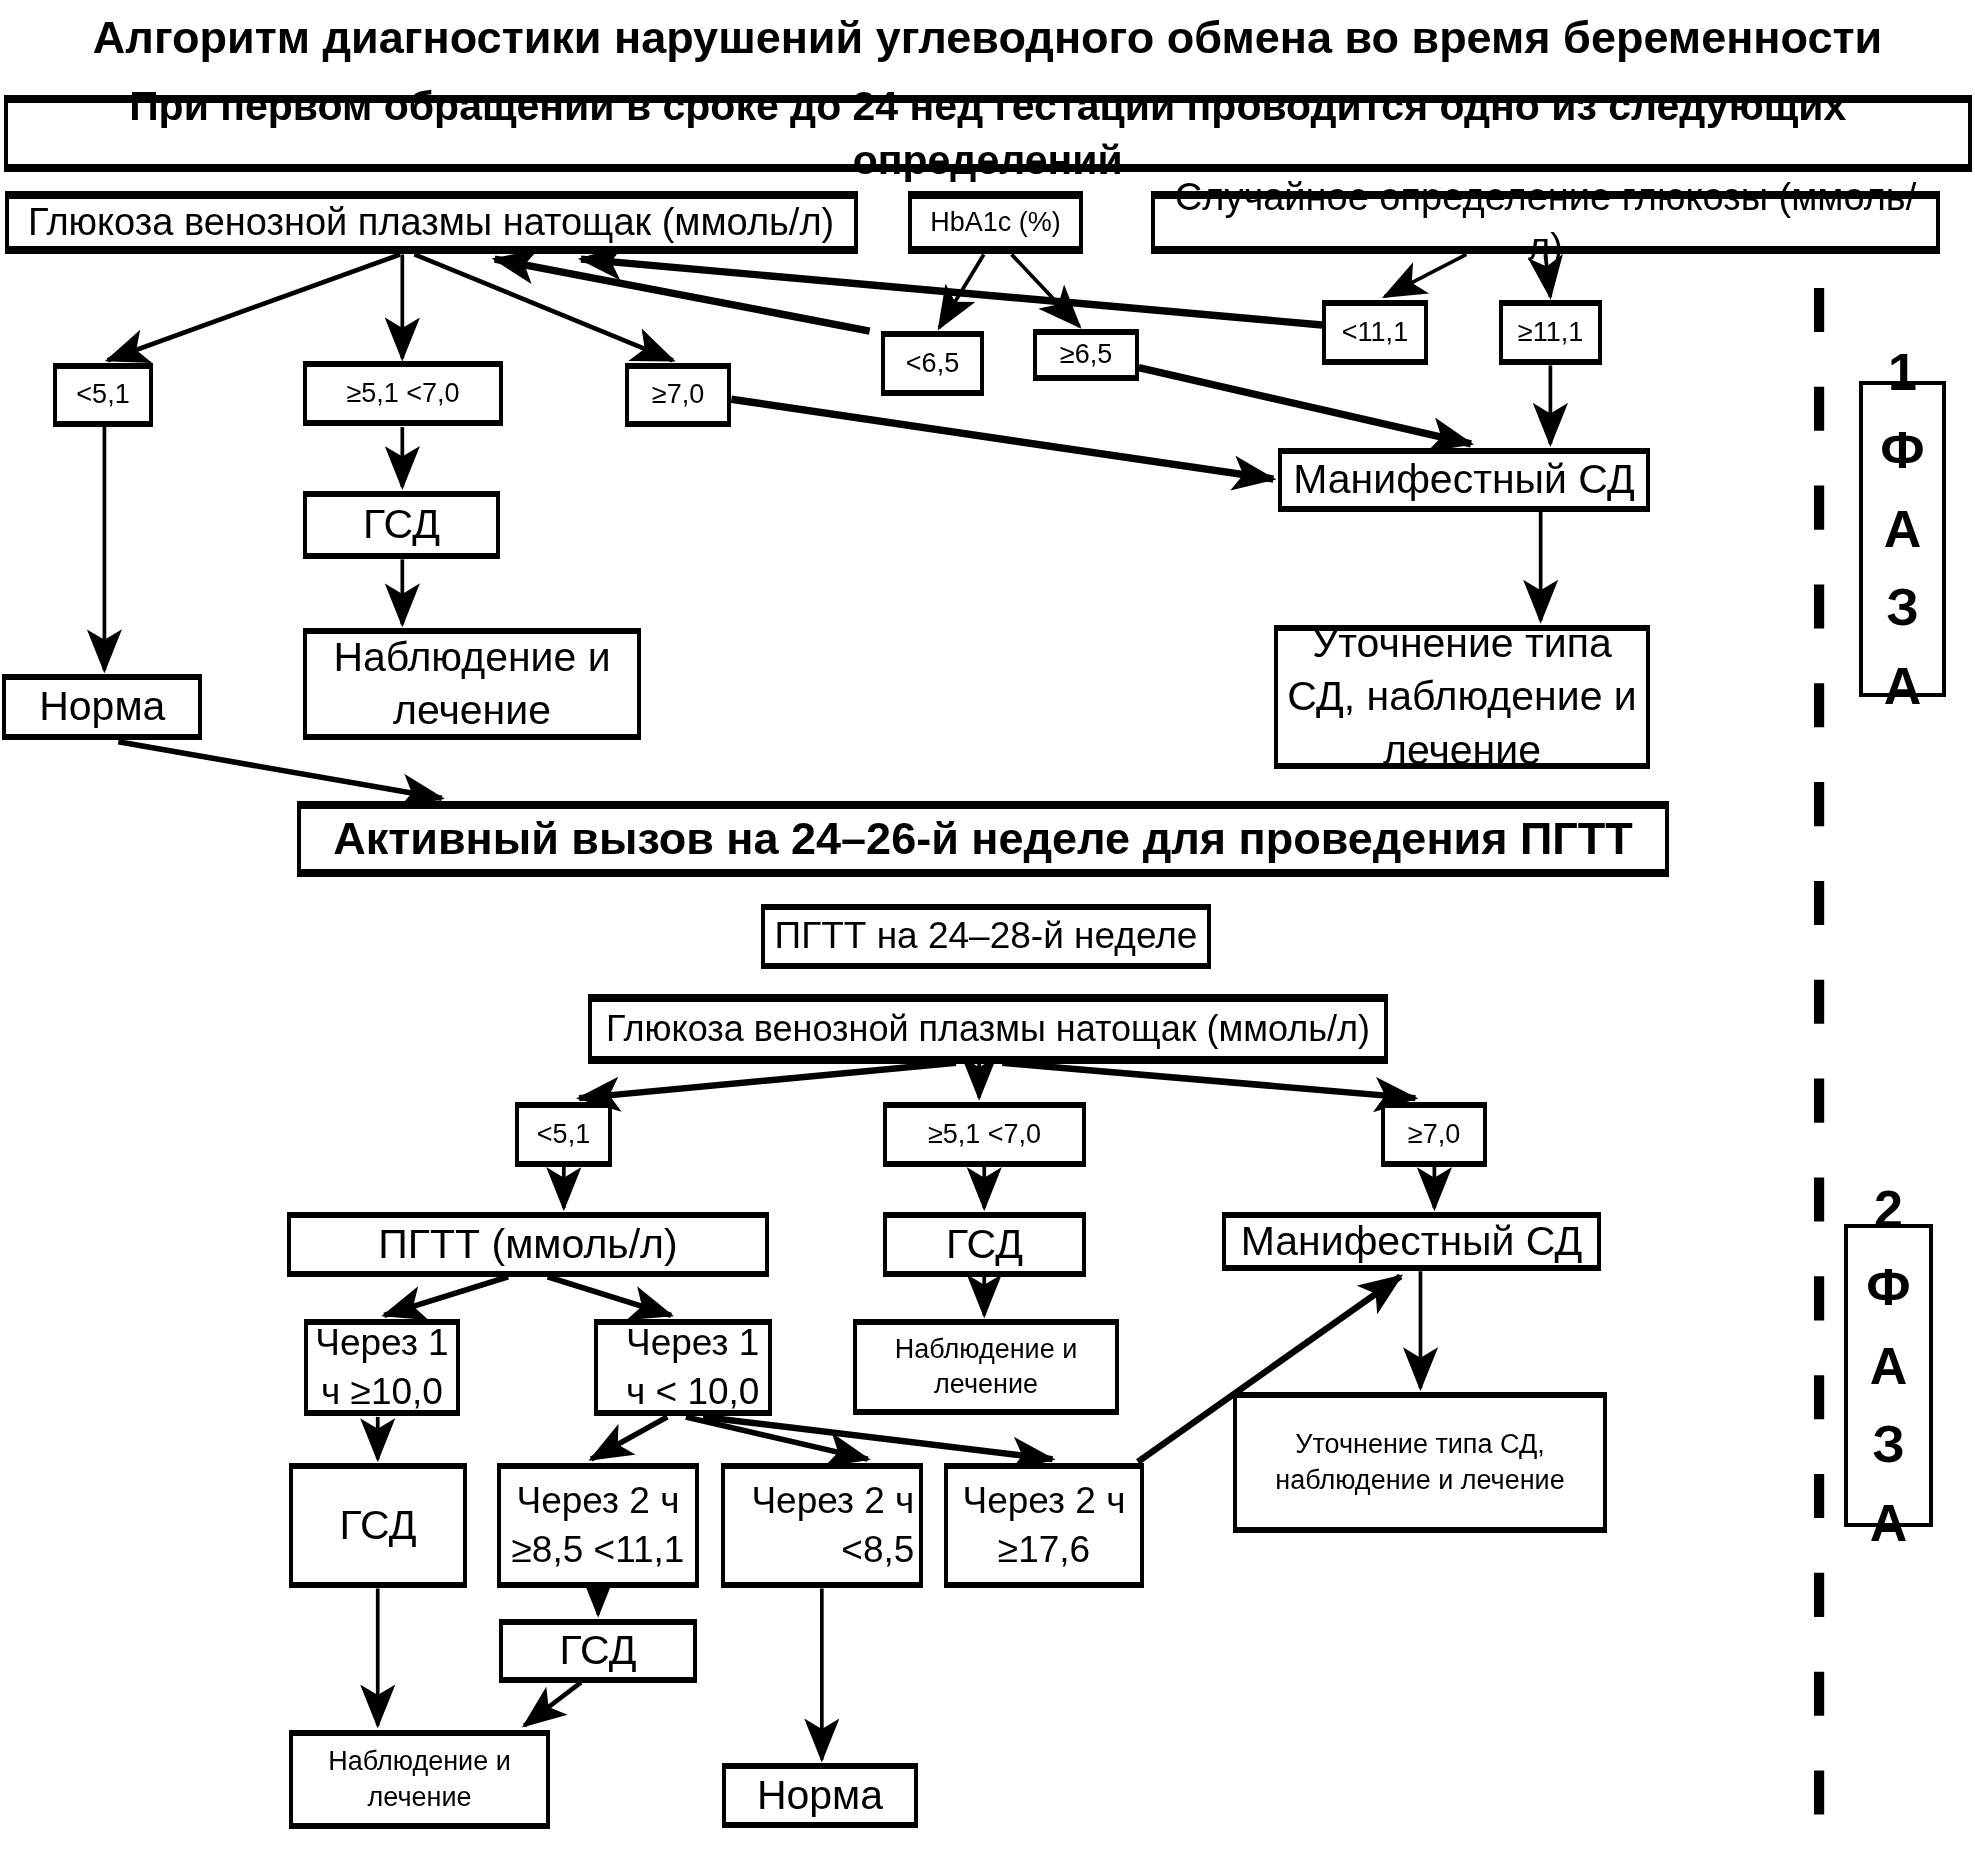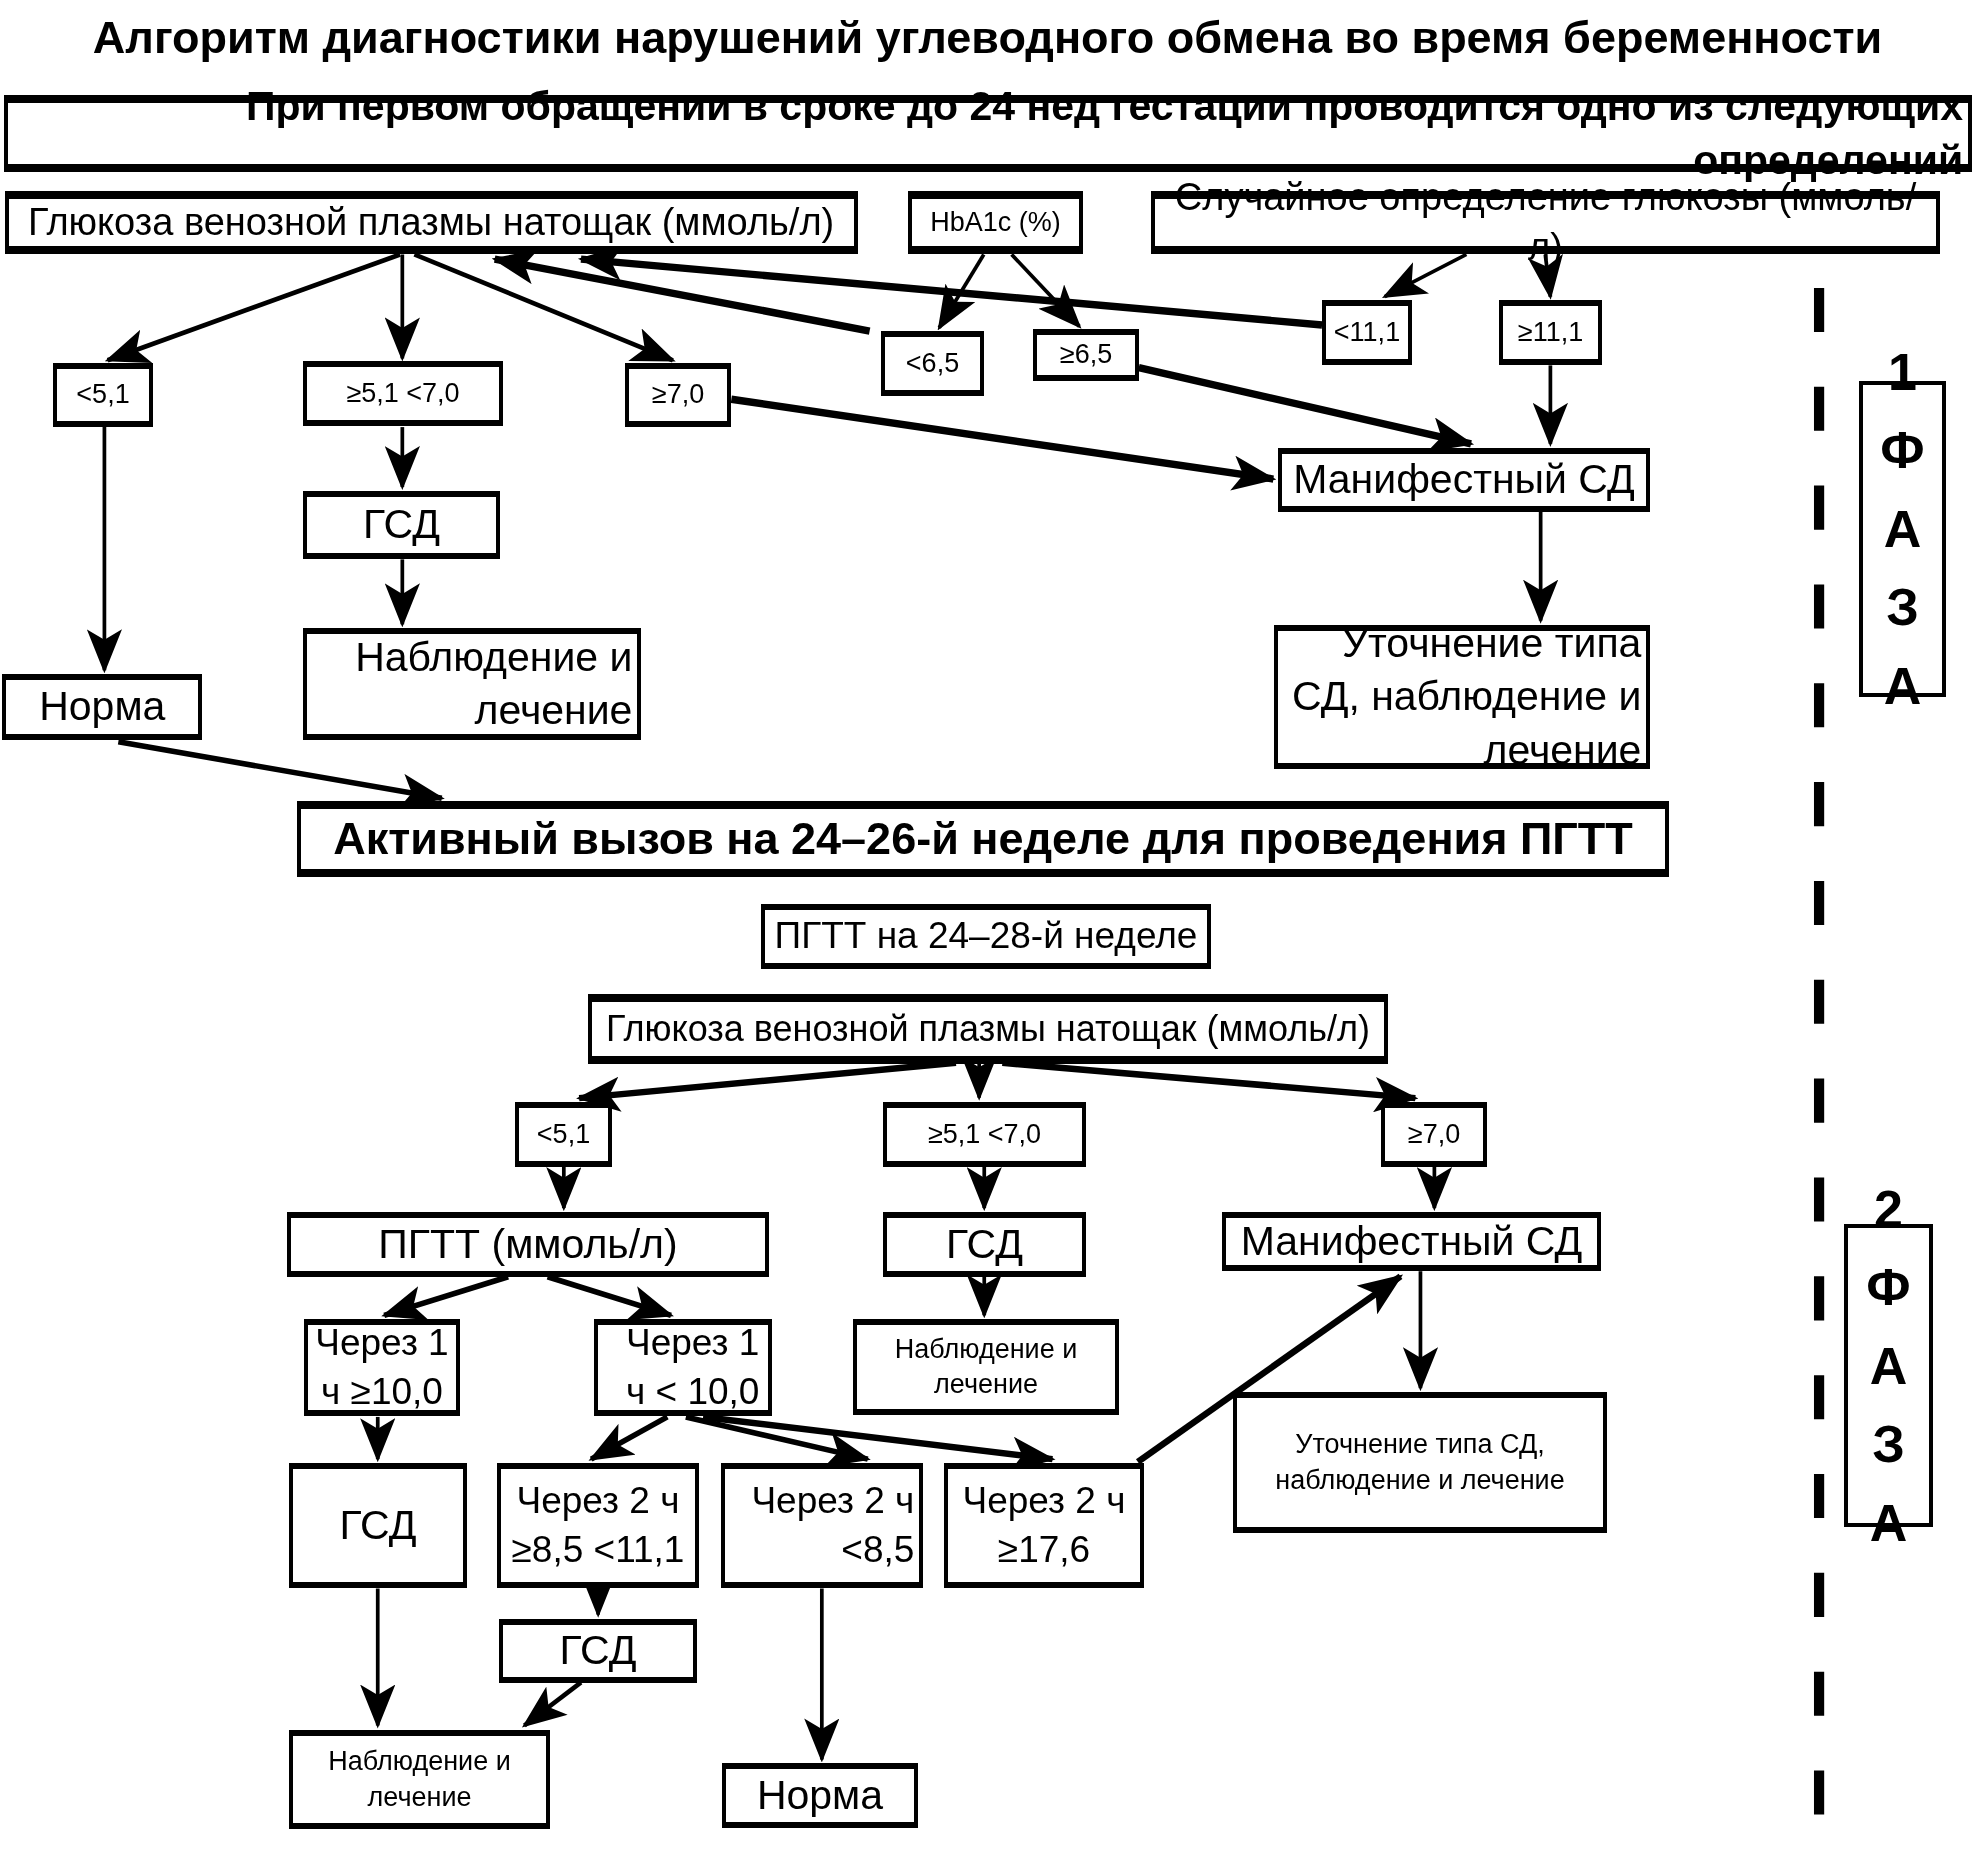--- a/index.html
+++ b/index.html
@@ -7,21 +7,21 @@
   .stage{position:absolute;left:0;top:0;width:1975px;height:1870px;background:#fff;overflow:hidden;}
   svg.edges{position:absolute;left:0;top:0;z-index:1;}
   .node{position:absolute;z-index:2;background:#fff;border:solid #000;border-width:6.5px 4.2px;
         box-sizing:border-box;display:flex;align-items:center;justify-content:center;
         text-align:center;font-size:39px;line-height:1.3;padding:1.9px 4.6px;}
   .heavy{border-width:8.4px 4.6px;}
   .bold{font-weight:bold;}
   .title{position:absolute;z-index:2;left:0;top:8.4px;width:1975px;height:60px;
          display:flex;align-items:center;justify-content:center;text-align:center;
          font-weight:bold;font-size:45px;}
-  .f96{font-size:45px;} .f88{font-size:41px;text-align:right;}
+  .f96{font-size:45px;} .f88{font-size:41px;}
   .f84{font-size:27px;} .f82{font-size:38px;} .f80{font-size:37px;} .f78{font-size:36px;}
   .plabel{writing-mode:vertical-rl;text-orientation:upright;font-weight:bold;
           font-size:52px;letter-spacing:20.4px;line-height:1;}
   .nowrap{white-space:nowrap;}
 </style>
 </head>
 <body>
 
 <div class="stage">
 
@@ -80,21 +80,21 @@
 
   <div class="node heavy f82" style="left:4.6px;top:191px;width:853px;height:63px;">Глюкоза венозной плазмы натощак (ммоль/л)</div>
   <div class="node heavy f84 nowrap" style="left:908px;top:191px;width:175px;height:63px;">HbA1c (%)</div>
   <div class="node heavy f82" style="left:1151px;top:191px;width:789px;height:63px;">Случайное определение глюкозы (ммоль/л)</div>
 
   <div class="node f84 nowrap" style="left:53px;top:363px;width:100px;height:64px;">&lt;5,1</div>
   <div class="node f84 nowrap" style="left:303px;top:361px;width:200px;height:65px;">≥5,1 &lt;7,0</div>
   <div class="node f84 nowrap" style="left:625px;top:363px;width:106px;height:64px;">≥7,0</div>
   <div class="node f84 nowrap" style="left:881px;top:331px;width:103px;height:65px;">&lt;6,5</div>
   <div class="node f84 nowrap" style="left:1033px;top:329px;width:106px;height:52px;">≥6,5</div>
-  <div class="node f84 nowrap" style="left:1322px;top:300px;width:90px;height:65px;">&lt;11,1</div>
+  <div class="node f84 nowrap" style="left:1322px;top:300px;width:106px;height:65px;">&lt;11,1</div>
   <div class="node f84 nowrap" style="left:1499px;top:300px;width:103px;height:65px;">≥11,1</div>
 
   <div class="node f88 nowrap" style="left:1278px;top:448px;width:372px;height:64px;">Манифестный СД</div>
   <div class="node f88" style="left:303px;top:491px;width:197px;height:68px;">ГСД</div>
   <div class="node f88" style="left:303px;top:628px;width:338px;height:112px;">Наблюдение и лечение</div>
   <div class="node f88" style="left:2.3px;top:674px;width:200px;height:66px;">Норма</div>
   <div class="node f88" style="left:1274px;top:625px;width:376px;height:144px;">Уточнение типа СД, наблюдение и лечение</div>
 
   <div class="node" style="left:1859px;top:381px;width:87px;height:316px;border-width:4.6px;padding:0;">
     <span class="plabel">1ФАЗА</span>

